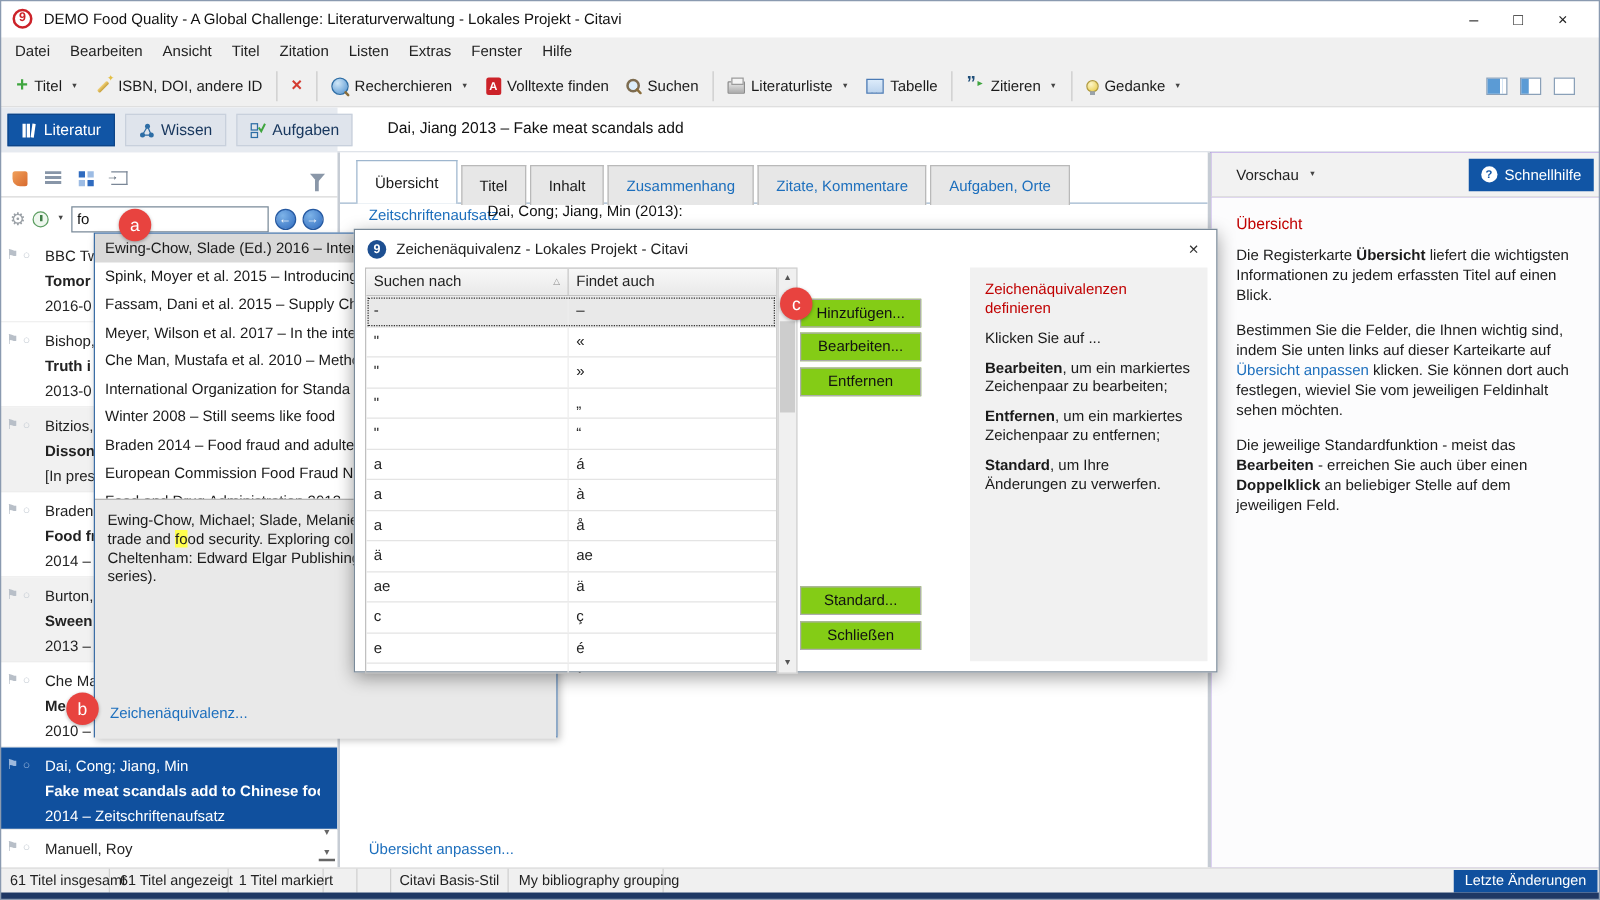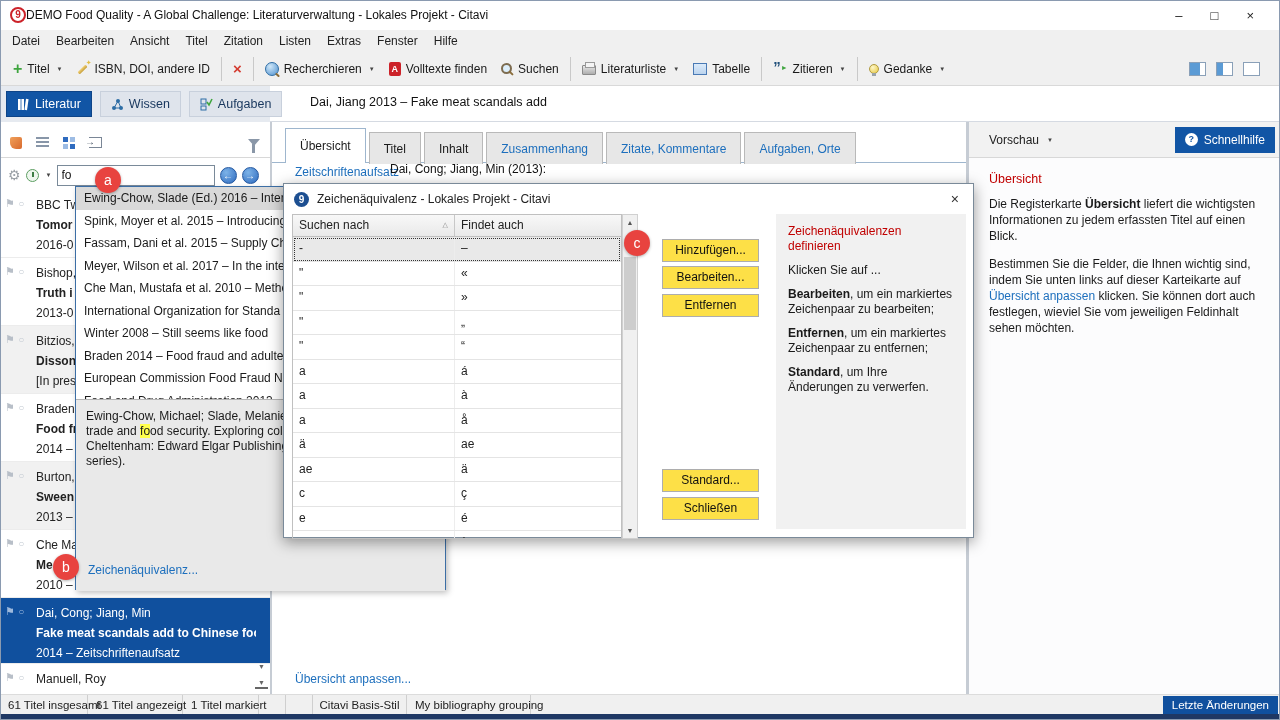--- a/index.html
+++ b/index.html
@@ -8,21 +8,21 @@
          position:relative; background:#fff; overflow:hidden; }
   .abs { position:absolute; }
 
   
   #window-frame { position:absolute; inset:0; border:1px solid #8a9ab0; pointer-events:none; z-index:60; }
   #titlebar { left:0; top:0; width:1280px; height:30px; background:#fff; display:flex; align-items:center; padding:0 10px; }
   .citavi-logo { width:16px; height:16px; border-radius:50%; border:2px solid #cc2229; color:#cc2229;
                  font-weight:bold; font-size:10px; line-height:12px; text-align:center; background:#fff; }
   .citavi-logo-blue { width:15px; height:15px; border-radius:50%; background:#1d4f91; color:#fff;
                  font-weight:bold; font-size:10px; line-height:15px; text-align:center; }
-  #titlebar .title-text { font-size:12px; color:#111; }
+  #titlebar .title-text { margin-left:9px; font-size:12px; color:#111; }
   .win-controls { margin-left:auto; display:flex; gap:28px; padding-right:16px; color:#222; font-size:13px; }
   .win-controls span { cursor:default; }
 
   #menubar { left:0; top:30px; width:1280px; height:22px; background:#f0f0f0; display:flex; align-items:center; padding:0 4px; }
   #menubar .menu-item { padding:2px 8px; color:#222; }
 
   #toolbar { left:0; top:52px; width:1280px; height:34px; background:#f0f0f0; border-bottom:1px solid #d9d9d9;
              display:flex; align-items:center; padding:0 6px; }
   .tb-btn { display:flex; align-items:center; gap:5px; padding:4px 7px; border-radius:2px; color:#1a1a1a; white-space:nowrap; }
   .tb-sep { width:1px; height:24px; background:#c9c9c9; margin:0 4px; }
@@ -168,21 +168,21 @@
   .th.c2 { flex:1; }
   .sort-tri { position:absolute; right:6px; top:6px; font-size:7px; color:#888; }
   .tbl-row { display:flex; height:24.5px; border-bottom:1px solid #e4e4e4; }
   .td { padding:4px 6px; font-size:12px; }
   .td.c1 { width:162px; border-right:1px solid #ededed; }
   .td.c2 { flex:1; }
   .tbl-row.selected { background:#e9e9e9; outline:1px dotted #333; outline-offset:-2px; }
   #dlg-scroll { position:absolute; left:338px; top:30px; width:16px; height:325px; background:#f0f0f0; border:1px solid #d0d0d0; }
   #dlg-scroll .arr { position:absolute; left:0; width:14px; height:15px; text-align:center; font-size:7px; color:#555; line-height:15px; }
   #dlg-scroll .thumb { position:absolute; left:1px; top:42px; width:12px; height:73px; background:#cdcdcd; }
-  .dlg-btn { position:absolute; left:378px; width:97px; height:23px; background:#fde047; border:1px solid #adadad;
+  .dlg-btn { position:absolute; left:356px; width:97px; height:23px; background:#84cc16; border:1px solid #adadad;
              font-size:12px; color:#111; text-align:center; line-height:21px; }
   #dlg-help { position:absolute; left:492px; top:30px; width:190px; height:315px; background:#f1f1f1; padding:10px 12px; }
   #dlg-help h3 { color:#c00000; font-size:12px; font-weight:normal; margin-bottom:9px; line-height:15px; }
   #dlg-help p { font-size:12px; line-height:15px; margin-bottom:9px; color:#1a1a1a; }
 
   
   .badge { position:absolute; width:26px; height:26px; border-radius:50%; background:#e8433f; color:#fff;
            font-size:14px; text-align:center; line-height:26px; z-index:40; box-shadow:0 1px 3px rgba(0,0,0,.3); }
 </style>
 </head>
@@ -432,20 +432,21 @@
     <span class="caret" style="margin-left:8px;">▼</span>
     <span id="schnellhilfe-btn">
       <span class="q-circ">?</span>
       <span>Schnellhilfe</span>
     </span>
   </div>
   <div id="rp-content">
     <h3>Übersicht</h3>
     <p><span>Die Registerkarte </span><span style="font-weight: bold;">Übersicht</span><span> liefert die wichtigsten Informationen zu jedem erfassten Titel auf einen Blick.</span></p>
     <p><span>Bestimmen Sie die Felder, die Ihnen wichtig sind, indem Sie unten links auf dieser Karteikarte auf </span><span class="link">Übersicht anpassen</span><span> klicken. Sie können dort auch festlegen, wieviel Sie vom jeweiligen Feldinhalt sehen möchten.</span></p>
+    <p><span>Die jeweilige Standardfunktion - meist das </span><span style="font-weight: bold;">Bearbeiten</span><span> - erreichen Sie auch über einen </span><span style="font-weight: bold;">Doppelklick</span><span> an beliebiger Stelle auf dem jeweiligen Feld.</span></p>
   </div>
 </div>
 
 <div id="statusbar" class="abs">
   <span class="sb-cell" style="width:88px;">61 Titel insgesamt</span>
   <span class="sb-cell" style="width:95px;">61 Titel angezeigt</span>
   <span class="sb-cell" style="width:76px;">1 Titel markiert</span>
   <span class="sb-cell" style="width:27px;"></span>
   <span class="sb-cell" style="width:27px;"></span>
   <span class="sb-cell" style="width:94px; justify-content:center;">Citavi Basis-Stil</span>

